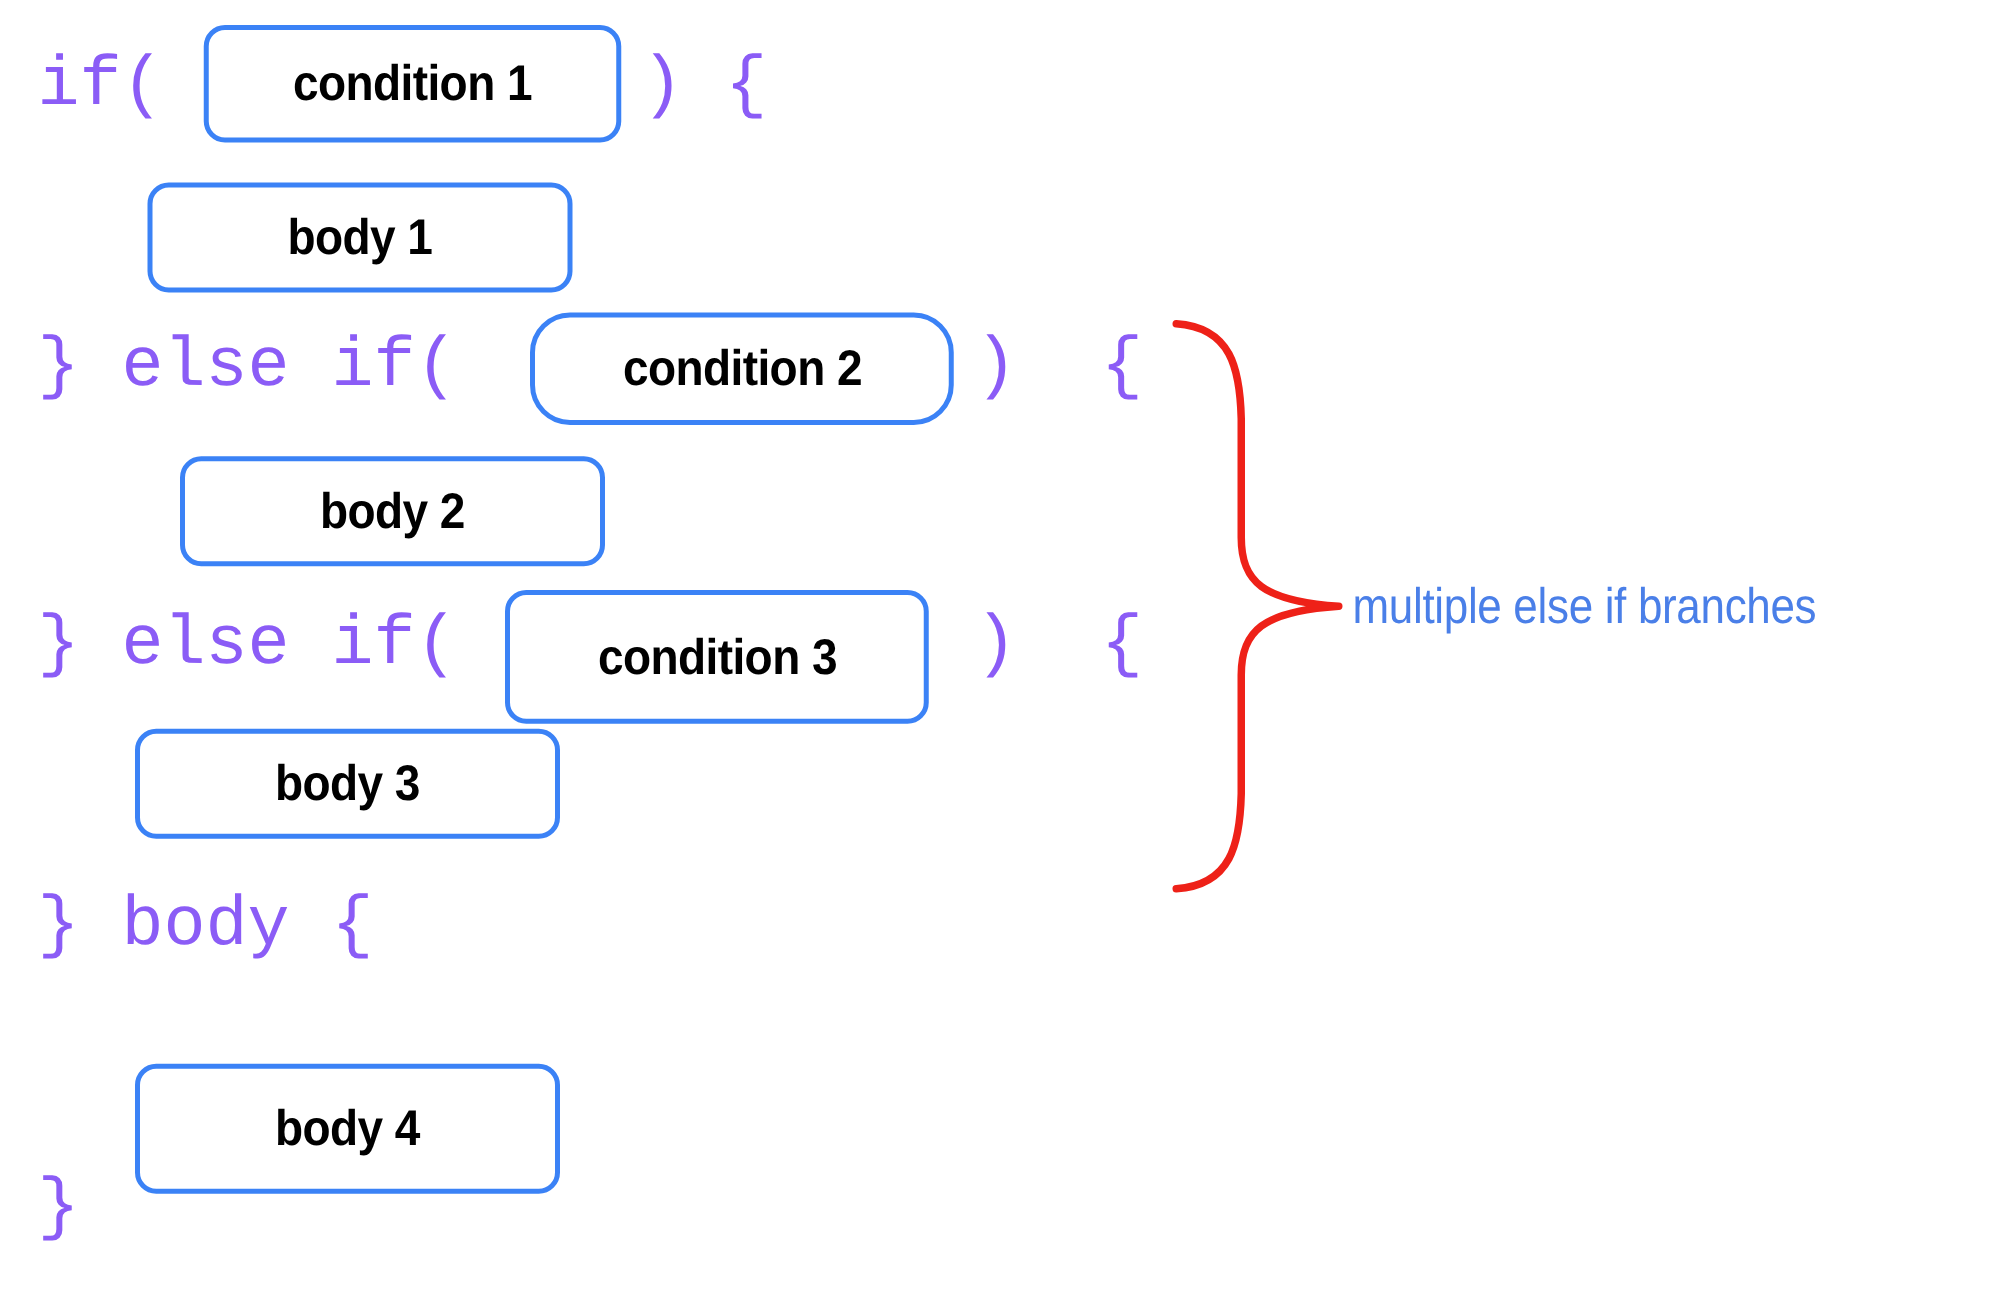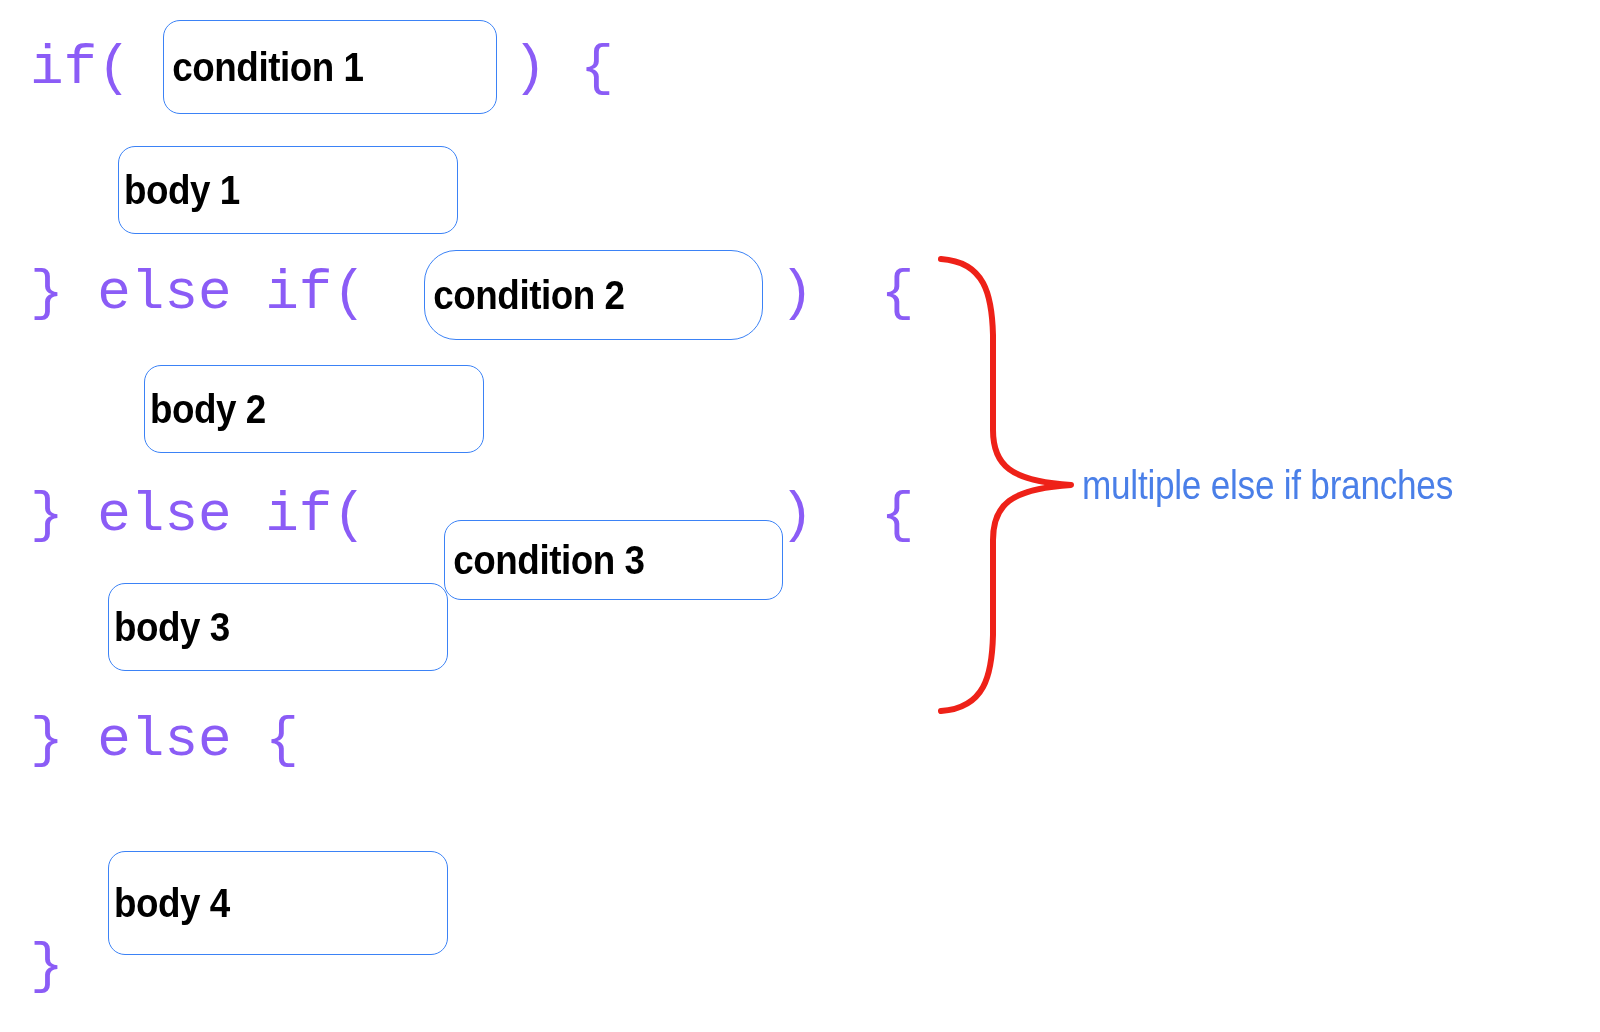--- a/index.html
+++ b/index.html
@@ -21,25 +21,25 @@
     font-size: 56px;
     line-height: 1;
     color: #8b5cf6;
     white-space: pre;
     letter-spacing: 0px;
   }
   .box {
     position: absolute;
     box-sizing: border-box;
     background: #ffffff;
-    border: 1px solid #3b82f6;
+    border: 4px solid #3b82f6;
     border-radius: 17px;
     display: flex;
     align-items: center;
-    justify-content: flex-start;
+    justify-content: center;
   }
   .box-label {
     font-family: "Liberation Sans", sans-serif;
     font-weight: bold;
     font-size: 40px;
     line-height: 1;
     color: #000000;
     letter-spacing: -0.5px;
     transform: scaleX(0.92);
     white-space: nowrap;
@@ -89,31 +89,31 @@
   </div>
 
   <div class="code" style="left:780px; top:265px;">)  {</div>
 
   <div class="box" style="left:108px; top:365px; width:340px; height:88px;margin-left:36px;">
     <span class="box-label">body 2</span>
   </div>
 
   <div class="code" style="left:30px; top:487px;">} else if(</div>
 
-  <div class="box" style="left:444px; top:472px; width:339px; height:80px;margin-top:48px;">
+  <div class="box" style="left:404px; top:472px; width:339px; height:107px;">
     <span class="box-label">condition 3</span>
   </div>
 
   <div class="code" style="left:780px; top:487px;">)  {</div>
 
   <div class="box" style="left:108px; top:583px; width:340px; height:88px;">
     <span class="box-label">body 3</span>
   </div>
 
-  <div class="code" style="left:30px; top:712px;">} else {</div>
+  <div class="code" style="left:30px; top:712px;">} body {</div>
 
   <div class="box" style="left:108px; top:851px; width:340px; height:104px;">
     <span class="box-label">body 4</span>
   </div>
 
   <div class="code" style="left:30px; top:938px;">}</div>
 
   <svg id="brace-svg" viewBox="0 0 1600 1032">
     <path d="M 941 259
              C 985 262, 992 295, 993 335

